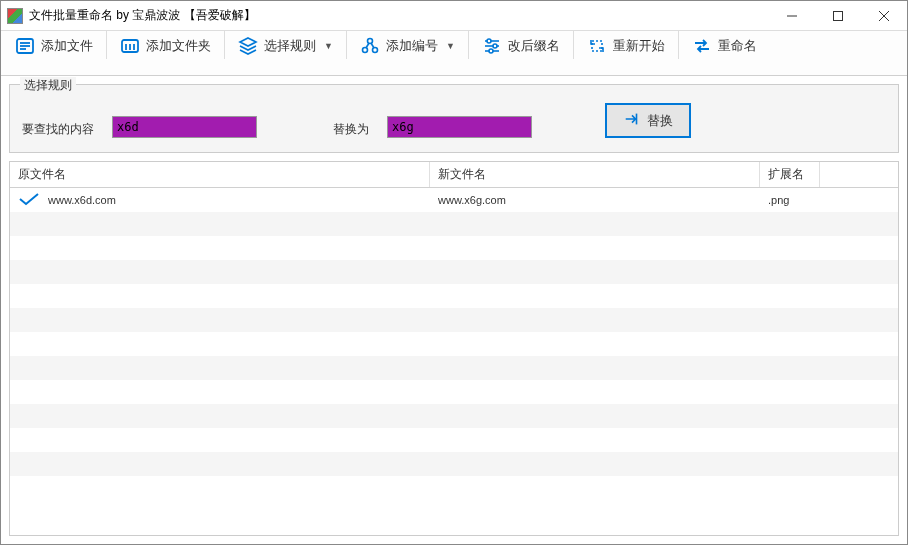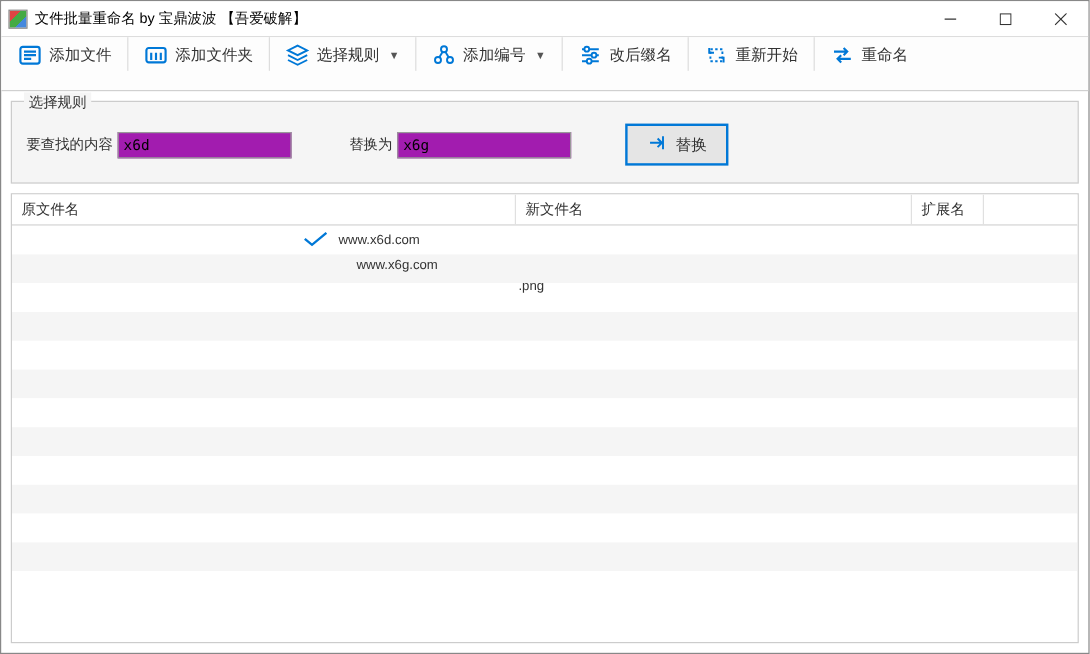--- a/index.html
+++ b/index.html
@@ -15,34 +15,34 @@
     
     .toolbar { height: 45px; background: #fdfdfd; border-bottom: 1px solid #d0d0d0; display: flex; align-items: flex-start; padding: 0 6px; gap: 2px; }
     .tool-btn { display: flex; align-items: center; padding: 5px 8px; gap: 6px; font-size: 13px; color: #333; cursor: default; border-radius: 2px; }
     .tool-icon { width: 20px; height: 20px; display: flex; align-items: center; justify-content: center; }
     .tool-sep { width: 1px; height: 28px; background: #ddd; margin: 0 3px; }
     .dropdown-arrow { font-size: 9px; color: #555; margin-left: 2px; }
     
     
     .groupbox { margin: 8px; border: 1px solid #ccc; padding: 18px 12px 14px; position: relative; background: #f5f5f5; }
     .groupbox-title { position: absolute; top: -8px; left: 10px; background: #f5f5f5; padding: 0 4px; font-size: 12px; color: #333; }
-    .form-row { display: flex; align-items: center; gap: 4px; }
+    .form-row { display: flex; align-items: flex-end; gap: 18px; }
     .form-label { font-size: 12px; color: #333; }
     .text-input { width: 145px; height: 22px; border: 1px solid #999; padding: 2px 4px; font-size: 12px; font-family: "SimSun", monospace; background: #a21caf; }
     .replace-btn { display: flex; align-items: center; gap: 6px; padding: 5px 16px; border: 2px solid #0078d7; background: #e5e5e5; font-size: 13px; color: #333; cursor: default; margin-left: 27px; }
     
     
     .table-container { flex: 1; margin: 0 8px 8px; border: 1px solid #ccc; display: flex; flex-direction: column; overflow: hidden; background: #fff; }
     .table-header { display: flex; background: #fff; border-bottom: 1px solid #d0d0d0; height: 26px; }
     .th { padding: 5px 8px; font-size: 12px; color: #333; border-right: 1px solid #e0e0e0; display: flex; align-items: center; }
     .th-1 { width: 420px; }
     .th-2 { width: 330px; }
     .th-3 { width: 60px; }
     .table-body { flex: 1; overflow: auto; }
-    .tr { display: flex; height: 24px; align-items: center; flex-direction: column; }
+    .tr { display: flex; height: 24px; align-items: center; }
     .tr:nth-child(even) { background: #f5f5f5; }
     .tr:nth-child(odd) { background: #fff; }
     .td { padding: 3px 8px; font-size: 11px; font-family: "SimSun", monospace; color: #333; display: flex; align-items: center; gap: 8px; }
     .td-1 { width: 420px; }
     .td-2 { width: 330px; }
     .td-3 { width: 60px; }
     .check-icon { color: #0078d7; font-size: 18px; line-height: 1; }
     .empty-row { height: 24px; }
   </style>
 </head>

